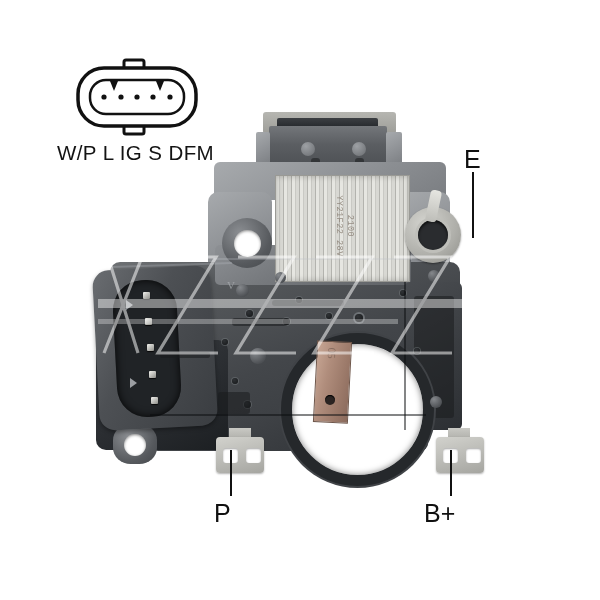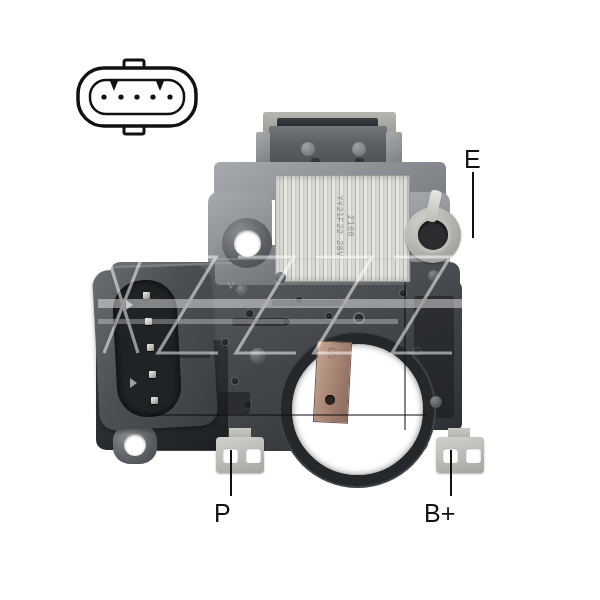--- a/index.html
+++ b/index.html
@@ -150,20 +150,21 @@
       <circle cx="49" cy="39" r="2.6" fill="#111"></circle>
       <circle cx="65" cy="39" r="2.6" fill="#111"></circle>
       <circle cx="81" cy="39" r="2.6" fill="#111"></circle>
       <circle cx="98" cy="39" r="2.6" fill="#111"></circle>
 
       <path d="M38 23 L46 23 L42 33 Z" fill="#111"></path>
       <path d="M84 23 L92 23 L88 33 Z" fill="#111"></path>
     </svg>
   </div>
 
+  <div class="pinout-label">W/P L IG S DFM</div>
 
   <div id="part">
 
     <div id="topcap-outer"></div>
     <div id="topcap-inner"></div>
     <div id="topcap-block"></div>
     <div class="tc-boss" style="left:301px;top:142px;width:14px;height:14px;"></div>
     <div class="tc-boss" style="left:352px;top:142px;width:14px;height:14px;"></div>
     <div class="recess" style="left:311px;top:158px;width:9px;height:12px;"></div>
     <div class="recess" style="left:355px;top:158px;width:9px;height:12px;"></div>

